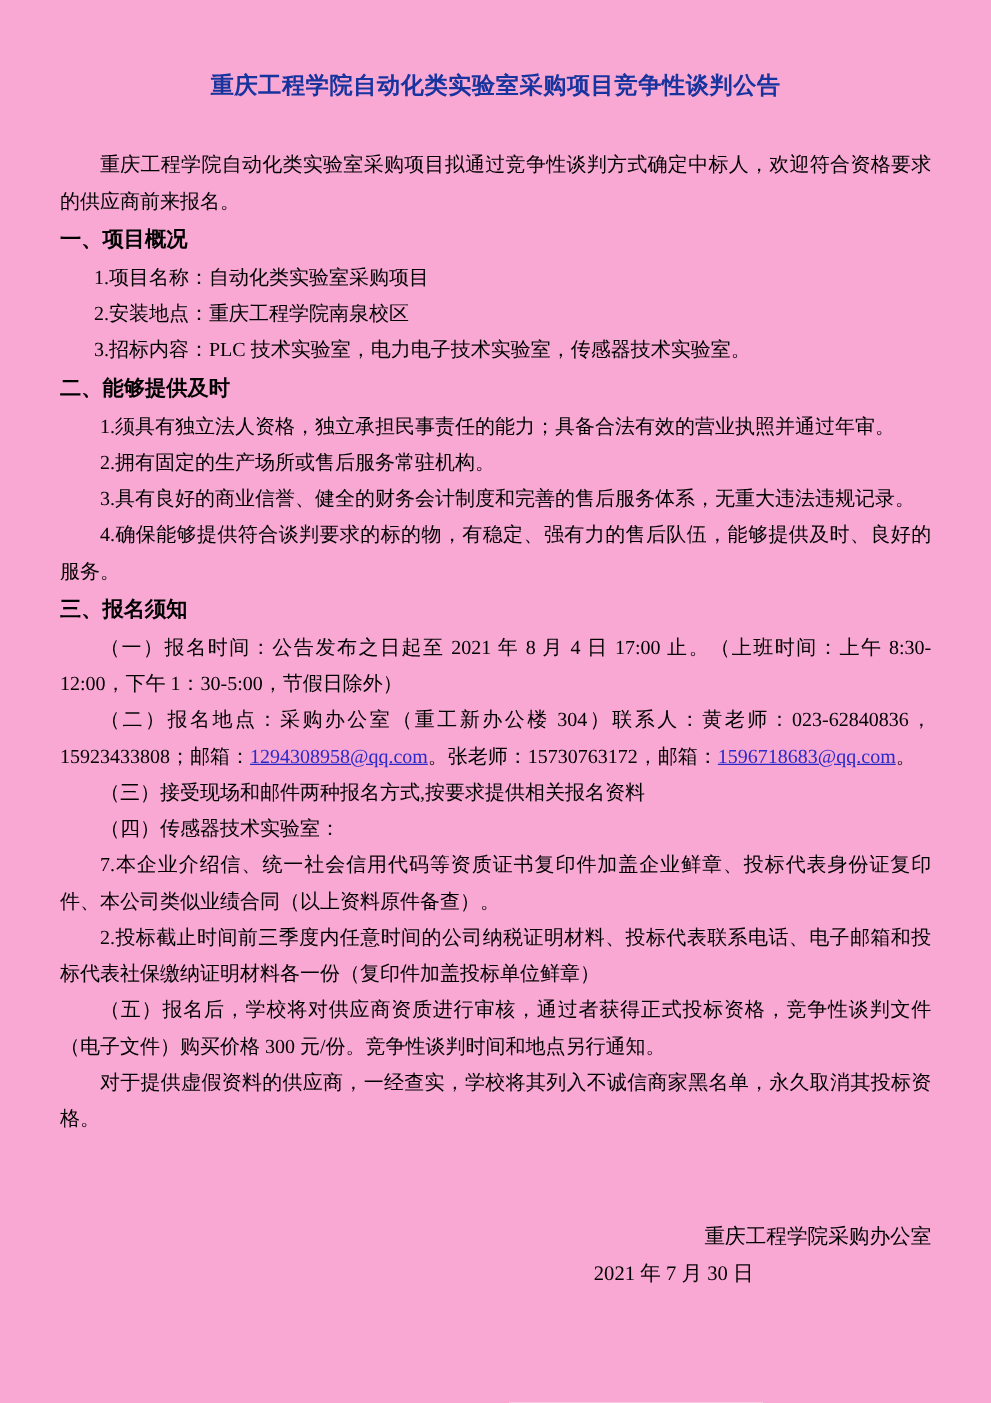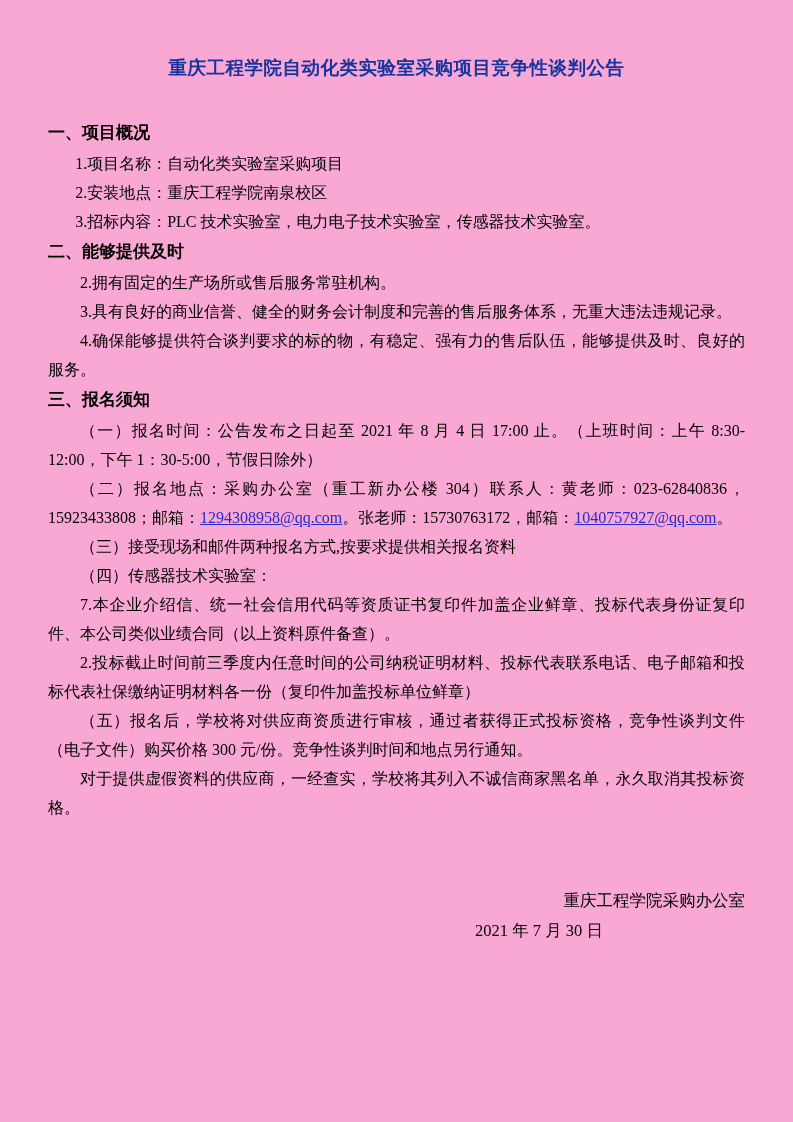--- a/index.html
+++ b/index.html
@@ -68,35 +68,37 @@
     text-align: left;
   }
 </style>
 </head>
 <body>
 
 <div class="page">
 
   <h1 class="doc-title">重庆工程学院自动化类实验室采购项目竞争性谈判公告</h1>
 
+  <p class="para indent2">重庆工程学院自动化类实验室采购项目拟通过竞争性谈判方式确定中标人，欢迎符合资格要求的供应商前来报名。</p>
 
   <h2 class="section-heading">一、项目概况</h2>
   <p class="para indent17">1.项目名称：自动化类实验室采购项目</p>
   <p class="para indent17">2.安装地点：重庆工程学院南泉校区</p>
   <p class="para indent17">3.招标内容：PLC 技术实验室，电力电子技术实验室，传感器技术实验室。</p>
 
   <h2 class="section-heading">二、能够提供及时</h2>
+  <p class="para indent2">1.须具有独立法人资格，独立承担民事责任的能力；具备合法有效的营业执照并通过年审。</p>
   <p class="para indent2">2.拥有固定的生产场所或售后服务常驻机构。</p>
   <p class="para indent2">3.具有良好的商业信誉、健全的财务会计制度和完善的售后服务体系，无重大违法违规记录。</p>
   <p class="para indent2">4.确保能够提供符合谈判要求的标的物，有稳定、强有力的售后队伍，能够提供及时、良好的服务。</p>
 
   <h2 class="section-heading">三、报名须知</h2>
   <p class="para indent2">（一）报名时间：公告发布之日起至 2021 年 8 月 4 日 17:00 止。（上班时间：上午 8:30-12:00，下午 1：30-5:00，节假日除外）</p>
   <p class="para indent2">
-    <span>（二）报名地点：采购办公室（重工新办公楼 304）联系人：黄老师：023-62840836，15923433808；邮箱：</span><a class="email-link">1294308958@qq.com</a><span>。张老师：15730763172，邮箱：</span><a class="email-link">1040757927@qq.com</a><span>。</span>
+    <span>（二）报名地点：采购办公室（重工新办公楼 304）联系人：黄老师：023-62840836，15923433808；邮箱：</span><a class="email-link">1294308958@qq.com</a><span>。张老师：15730763172，邮箱：</span><a class="email-link">1596718683@qq.com</a><span>。</span>
   </p>
   <p class="para indent2">（三）接受现场和邮件两种报名方式,按要求提供相关报名资料</p>
   <p class="para indent2">（四）传感器技术实验室：</p>
   <p class="para indent2">7.本企业介绍信、统一社会信用代码等资质证书复印件加盖企业鲜章、投标代表身份证复印件、本公司类似业绩合同（以上资料原件备查）。</p>
   <p class="para indent2">2.投标截止时间前三季度内任意时间的公司纳税证明材料、投标代表联系电话、电子邮箱和投标代表社保缴纳证明材料各一份（复印件加盖投标单位鲜章）</p>
   <p class="para indent2">（五）报名后，学校将对供应商资质进行审核，通过者获得正式投标资格，竞争性谈判文件（电子文件）购买价格 300 元/份。竞争性谈判时间和地点另行通知。</p>
   <p class="para indent2">对于提供虚假资料的供应商，一经查实，学校将其列入不诚信商家黑名单，永久取消其投标资格。</p>
 
   <div class="signature-block">
     <p class="sig-org">重庆工程学院采购办公室</p>

